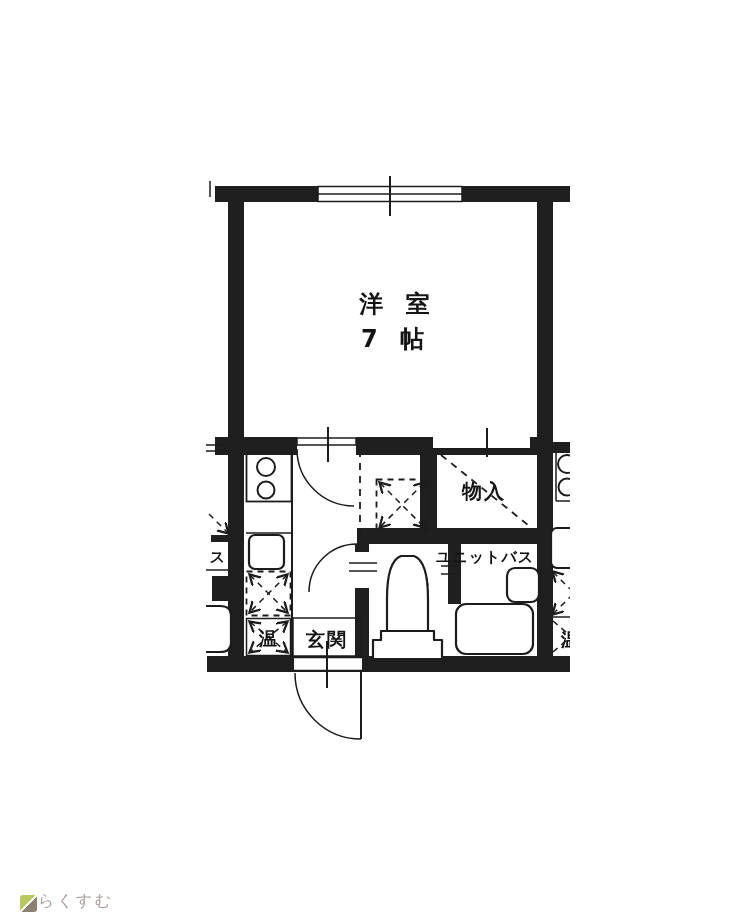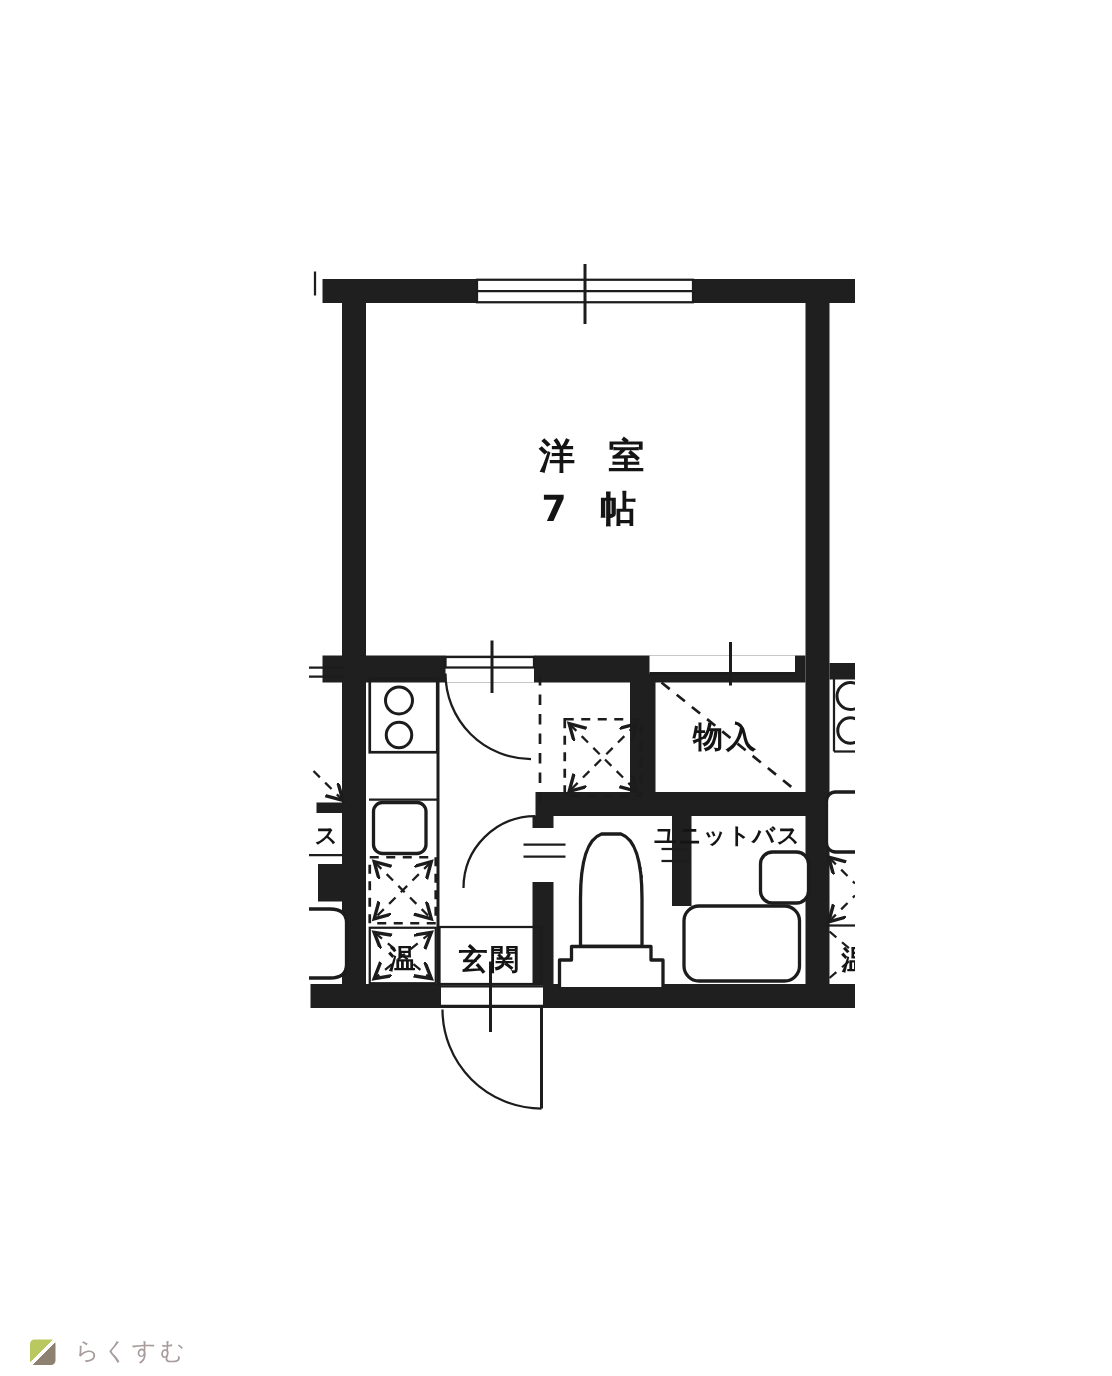--- a/index.html
+++ b/index.html
@@ -20,21 +20,21 @@
   .thick{stroke-width:2.4;}
   .dash{stroke-dasharray:6 5;}
   .dash2{stroke-dasharray:7 6;}
   .fix{fill:#ffffff;stroke:var(--line);stroke-width:2.2;stroke-linejoin:round;}
   text{fill:var(--ink);font-family:"DejaVu Sans",sans-serif;font-weight:700;}
   .room-label{font-size:24px;letter-spacing:7px;}
   .label-md{font-size:20px;letter-spacing:2px;}
   .label-sm{font-size:15px;letter-spacing:1px;}
   .label-genkan{font-size:19px;letter-spacing:2px;}
   .label-on{font-size:18px;}
-  #watermark{position:absolute;left:20px;top:891px;display:flex;align-items:center;gap:13px;}
+  #watermark{position:absolute;left:20px;top:891px;display:flex;align-items:flex-end;gap:1px;}
   #wm-icon{width:17px;height:17px;border-radius:3px;
            background:linear-gradient(135deg,var(--wm-roof) 46%,#ffffff 46%,#ffffff 55%,var(--wm-base) 55%);}
   #wm-text{color:var(--wm-text);font-size:16px;letter-spacing:2.5px;font-weight:500;}
 </style>
 </head>
 <body>
 
 <div id="stage">
   <svg width="741" height="917" viewBox="0 0 741 917">
     <defs>

